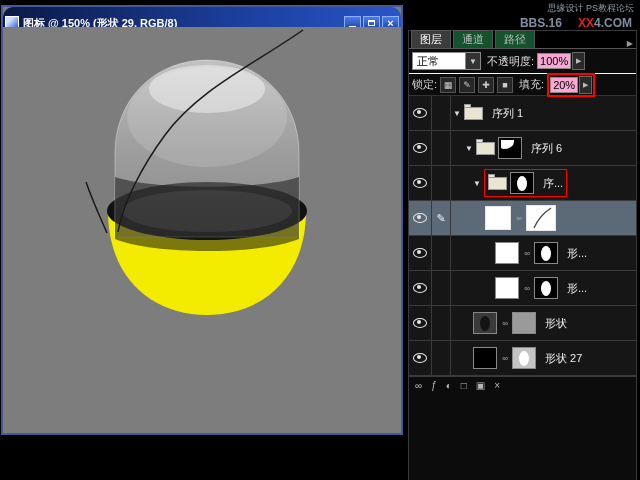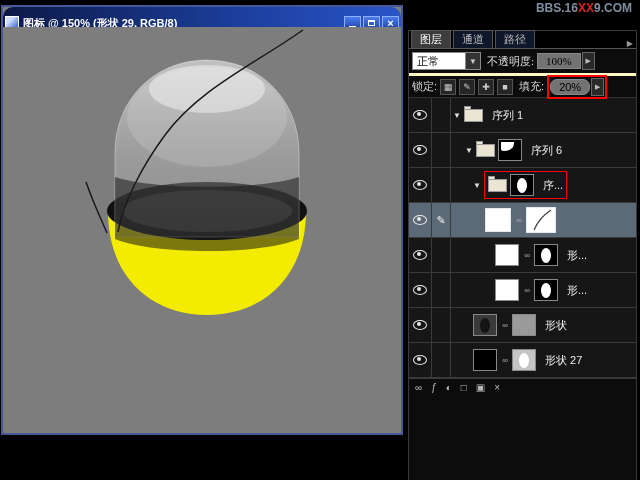--- a/index.html
+++ b/index.html
@@ -15,39 +15,39 @@
   .minbar{width:7px;height:2px;background:#fff;margin-top:7px;}
   .resbox{width:7px;height:6px;border:1px solid #fff;border-top-width:2px;box-sizing:border-box;}
   .canvas{position:absolute;left:0;top:20px;right:0;bottom:0;background:#7d7d7d;overflow:hidden;}
   .jwm{position:absolute;left:10px;top:10px;font-size:17px;font-weight:bold;letter-spacing:3px;color:rgba(205,205,205,0.38);}
   .art{position:absolute;left:0;top:0;}
 
   
   .rp-head{position:absolute;left:406px;top:0;width:234px;height:29px;overflow:hidden;}
   .wm1{color:#8e9aa8;font-size:9px;text-align:right;padding:2px 6px 0 0;white-space:nowrap;}
   .wm2{color:#7e8da0;font-size:12px;font-weight:bold;text-align:right;padding:1px 8px 0 0;white-space:nowrap;}
-  .wm2 .red{color:#e02020;}
+  .wm2 .red{color:#e02020;padding-left:16px;}
 
   
   .panel{position:absolute;left:408px;top:30px;width:229px;height:470px;background:#0c0c0c;border:1px solid #3a3a3a;box-sizing:border-box;color:#ddd;font-size:11px;}
   .tabs{height:17px;display:flex;align-items:flex-end;background:#000;border-bottom:1px solid #555;}
-  .tab{padding:1px 8px 1px 8px;background:#0f172a;border:1px solid #555;border-bottom:none;color:#bbb;margin-left:2px;font-size:11px;white-space:nowrap;}
+  .tab{padding:1px 8px 1px 8px;background:#14532d;border:1px solid #555;border-bottom:none;color:#bbb;margin-left:2px;font-size:11px;white-space:nowrap;}
   .tab.active{background:#3c3c3c;color:#fff;}
   .panelmenu{margin-left:auto;margin-right:3px;color:#999;font-size:8px;}
-  .blendrow{height:24px;display:flex;align-items:center;padding:0 3px;border-bottom:3px solid #fef9c3;font-family:Liberation Serif, serif;}
+  .blendrow{height:24px;display:flex;align-items:center;padding:0 3px;border-bottom:1px solid #fef9c3;}
   .select{display:inline-flex;align-items:center;height:16px;background:#fff;color:#000;border:1px solid #888;}
   .selval{padding:0 4px;min-width:44px;font-size:11px;color:#000;}
   .selarrow{width:14px;height:16px;background:#333;color:#ccc;font-size:8px;display:flex;align-items:center;justify-content:center;border-left:1px solid #888;}
   .lbl{margin-left:6px;color:#ddd;white-space:nowrap;}
-  .field{display:inline-block;height:14px;line-height:14px;background:#737373;color:#000;border:1px solid #888;padding:0 8px;margin-left:3px;font-size:11px;text-align:center;}
+  .field{display:inline-block;height:14px;line-height:14px;background:#f9a8d4;color:#000;border:1px solid #888;padding:0 2px;margin-left:3px;font-size:11px;text-align:center;}
   .arrbtn{display:inline-flex;width:11px;height:16px;align-items:center;justify-content:center;background:#2a2a2a;border:1px solid #666;color:#bbb;font-size:7px;margin-left:1px;}
   .lockrow{height:21px;display:flex;align-items:center;padding:0 3px;border-bottom:1px solid #333;}
   .lockicon{width:14px;height:14px;margin-left:3px;background:#262626;border:1px solid #555;color:#ccc;font-size:9px;display:inline-flex;align-items:center;justify-content:center;}
   .redbox{display:inline-flex;align-items:center;border:2px solid #f00;padding:1px;margin-left:3px;}
-  .redbox .field{margin-left:0;border-radius:7px;}
+  .redbox .field{margin-left:0;}
 
   
   .rows{background:#0c0c0c;}
   .lrow{height:34px;display:flex;align-items:center;background:#161616;border-bottom:1px solid #3a3a3a;}
   .lrow.selected{background:#5c6a78;}
   .eyebox{width:22px;height:100%;flex:none;border-right:1px solid #3a3a3a;display:flex;align-items:center;justify-content:center;}
   .gapcol{width:18px;height:100%;flex:none;border-right:1px solid #3a3a3a;display:flex;align-items:center;justify-content:center;color:#eee;font-size:11px;}
   .eye{display:inline-block;width:12px;height:8px;border:1px solid #e6e6e6;border-radius:50%;position:relative;}
   .eye::after{content:"";position:absolute;left:3px;top:1px;width:4px;height:4px;background:#e6e6e6;border-radius:50%;}
   .rc{display:flex;align-items:center;height:100%;flex:1;min-width:0;}
@@ -115,21 +115,22 @@
         <ellipse cx="204" cy="90" rx="80" ry="50" fill="rgba(255,255,255,0.14)"></ellipse>
         <ellipse cx="204" cy="62" rx="58" ry="24" fill="rgba(255,255,255,0.42)"></ellipse>
 
         <path d="M300,3 C250,38 196,62 162,108 C140,138 120,175 115,205" fill="none" stroke="#1a1a1a" stroke-width="1.5"></path>
         <path d="M83,155 C90,175 98,192 104,206" fill="none" stroke="#1a1a1a" stroke-width="1.5"></path>
       </svg>
     </div>
   </div>
 
   <div class="rp-head">
-    <div class="wm2"><span>BBS.16</span><span class="red">XX</span><span>9.COM</span></div>
+    <div class="wm1">思缘设计 PS教程论坛</div>
+    <div class="wm2"><span>BBS.16</span><span class="red">XX</span><span>4.COM</span></div>
   </div>
 
   <div class="panel">
     <div class="tabs">
       <span class="tab active">图层</span>
       <span class="tab">通道</span>
       <span class="tab">路径</span>
       <span class="panelmenu">▶</span>
     </div>
 

